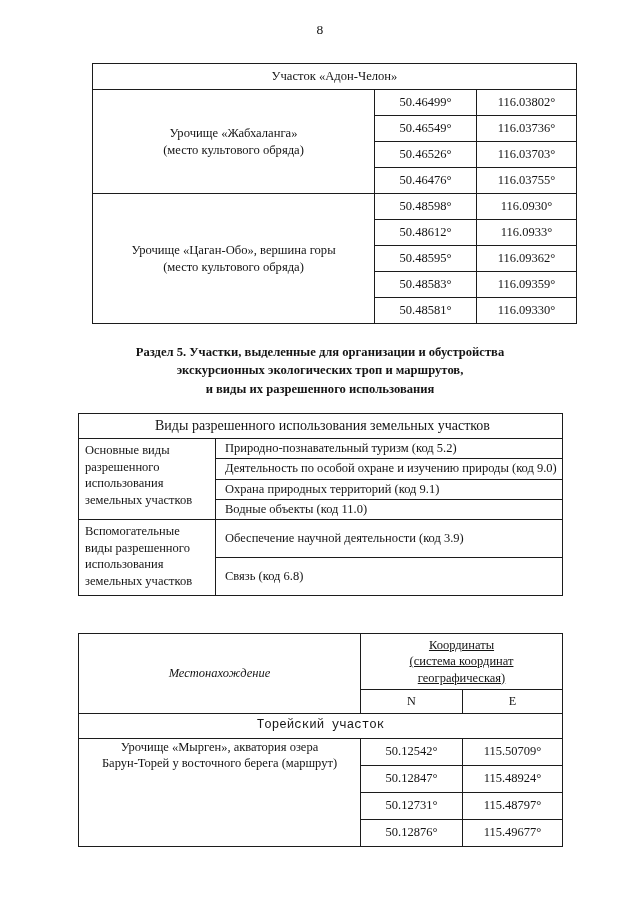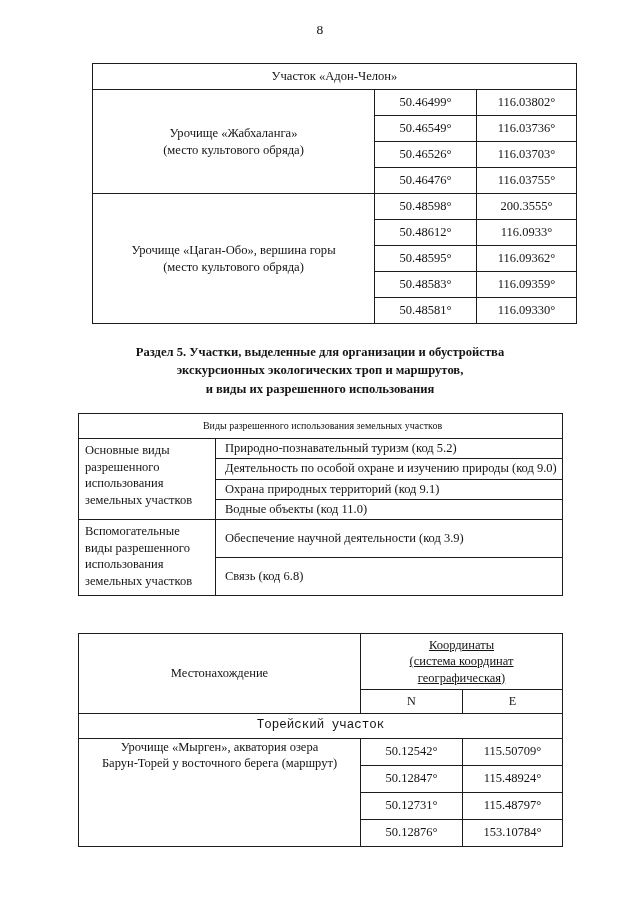--- a/index.html
+++ b/index.html
@@ -86,21 +86,21 @@
 
   
   #table-landuse {
     left: 78px;
     top: 413px;
     width: 484px;
   }
   #table-landuse .t2-title {
     text-align: center;
     height: 25px;
-    font-size: 10px;
+    font-size: 14px;
     padding-left: 8px;
   }
   #table-landuse .t2-cat {
     text-align: left;
     font-size: 12.5px;
     padding: 3px 6px;
     vertical-align: top;
     line-height: 1.33;
     margin-left: 16px;
   }
@@ -117,20 +117,21 @@
   
   #table-coords-torey {
     left: 78px;
     top: 633px;
     width: 484px;
   }
   #table-coords-torey .t3-loc {
     text-align: center;
     font-size: 12.5px;
     vertical-align: middle;
+    font-style: italic;
   }
   #table-coords-torey .t3-coordhead {
     text-align: center;
     font-size: 12.5px;
     line-height: 1.3;
     padding: 3px 4px;
     text-decoration: underline;
   }
   #table-coords-torey .t3-ne {
     text-align: center;
@@ -194,21 +195,21 @@
         <td class="t1-num">50.46476°</td>
         <td class="t1-num">116.03755°</td>
       </tr>
 
       <tr>
         <td class="t1-place" rowspan="5">
           <span>Урочище «Цаган-Обо», вершина горы</span><br>
           <span>(место культового обряда)</span>
         </td>
         <td class="t1-num">50.48598°</td>
-        <td class="t1-num">200.3555°</td>
+        <td class="t1-num">116.0930°</td>
       </tr>
       <tr>
         <td class="t1-num">50.48612°</td>
         <td class="t1-num">116.0933°</td>
       </tr>
       <tr>
         <td class="t1-num">50.48595°</td>
         <td class="t1-num">116.09362°</td>
       </tr>
       <tr>
@@ -306,18 +307,18 @@
       <tr>
         <td class="t3-num">50.12847°</td>
         <td class="t3-num">115.48924°</td>
       </tr>
       <tr>
         <td class="t3-num">50.12731°</td>
         <td class="t3-num">115.48797°</td>
       </tr>
       <tr>
         <td class="t3-num">50.12876°</td>
-        <td class="t3-num">153.10784°</td>
+        <td class="t3-num">115.49677°</td>
       </tr>
     </tbody>
   </table>
 
 </div>
 
 </body></html>

